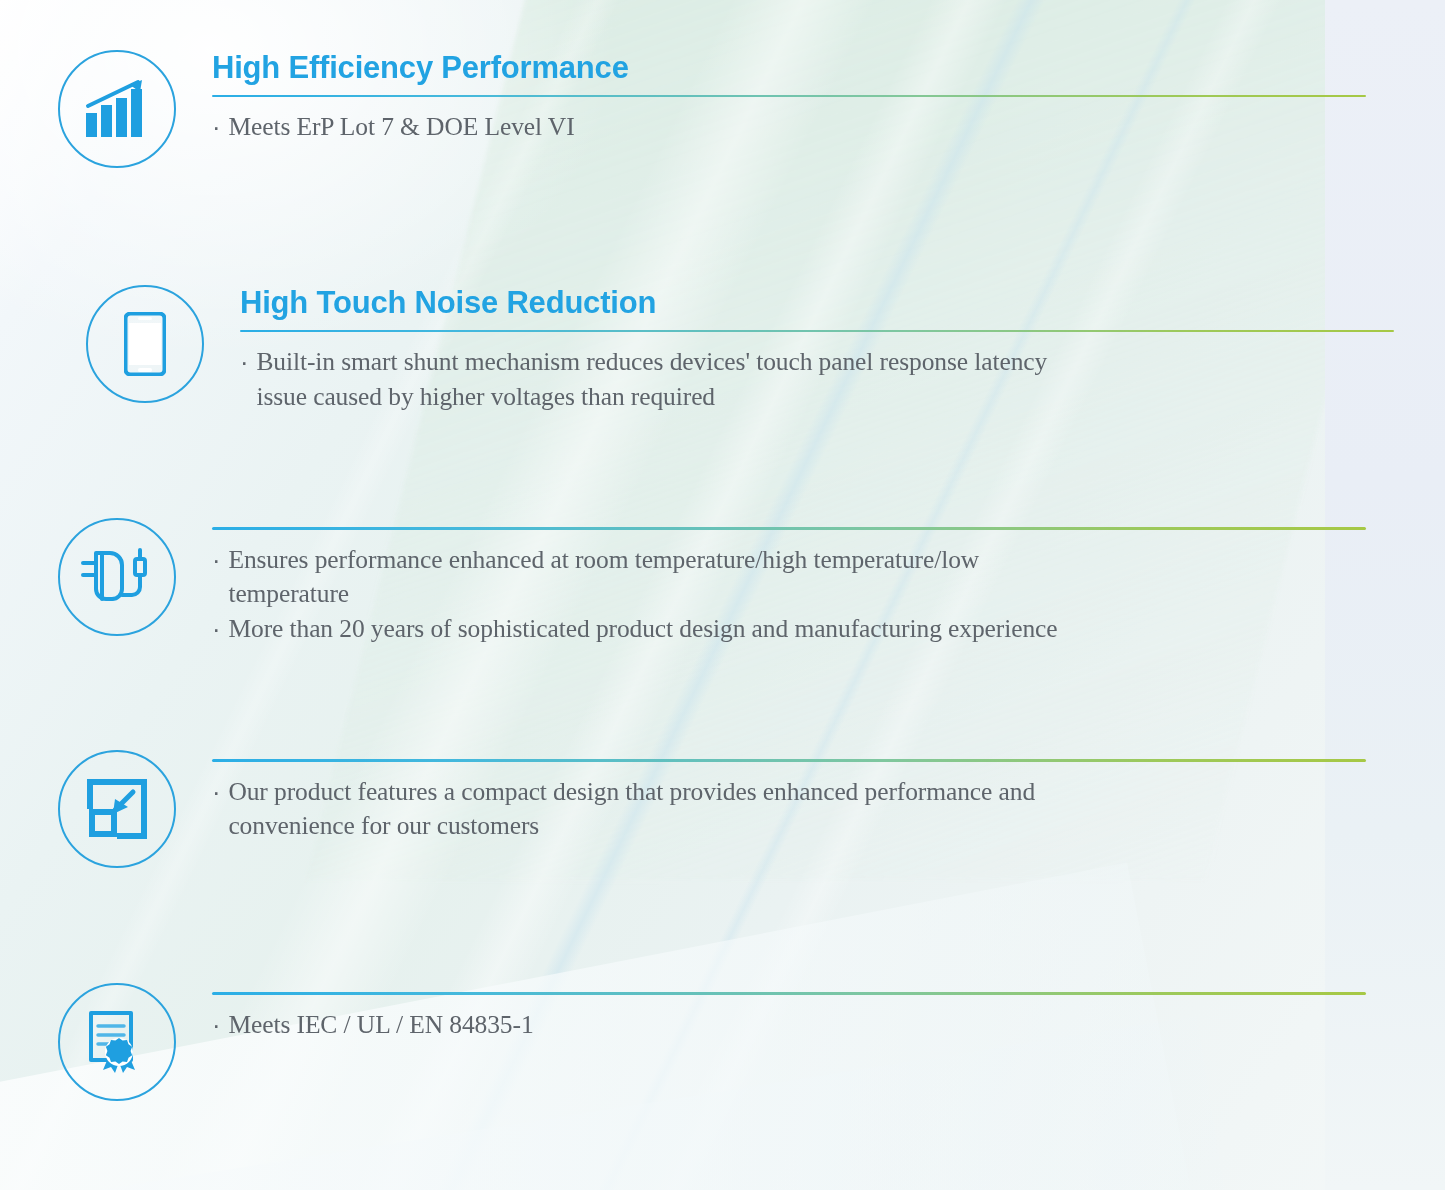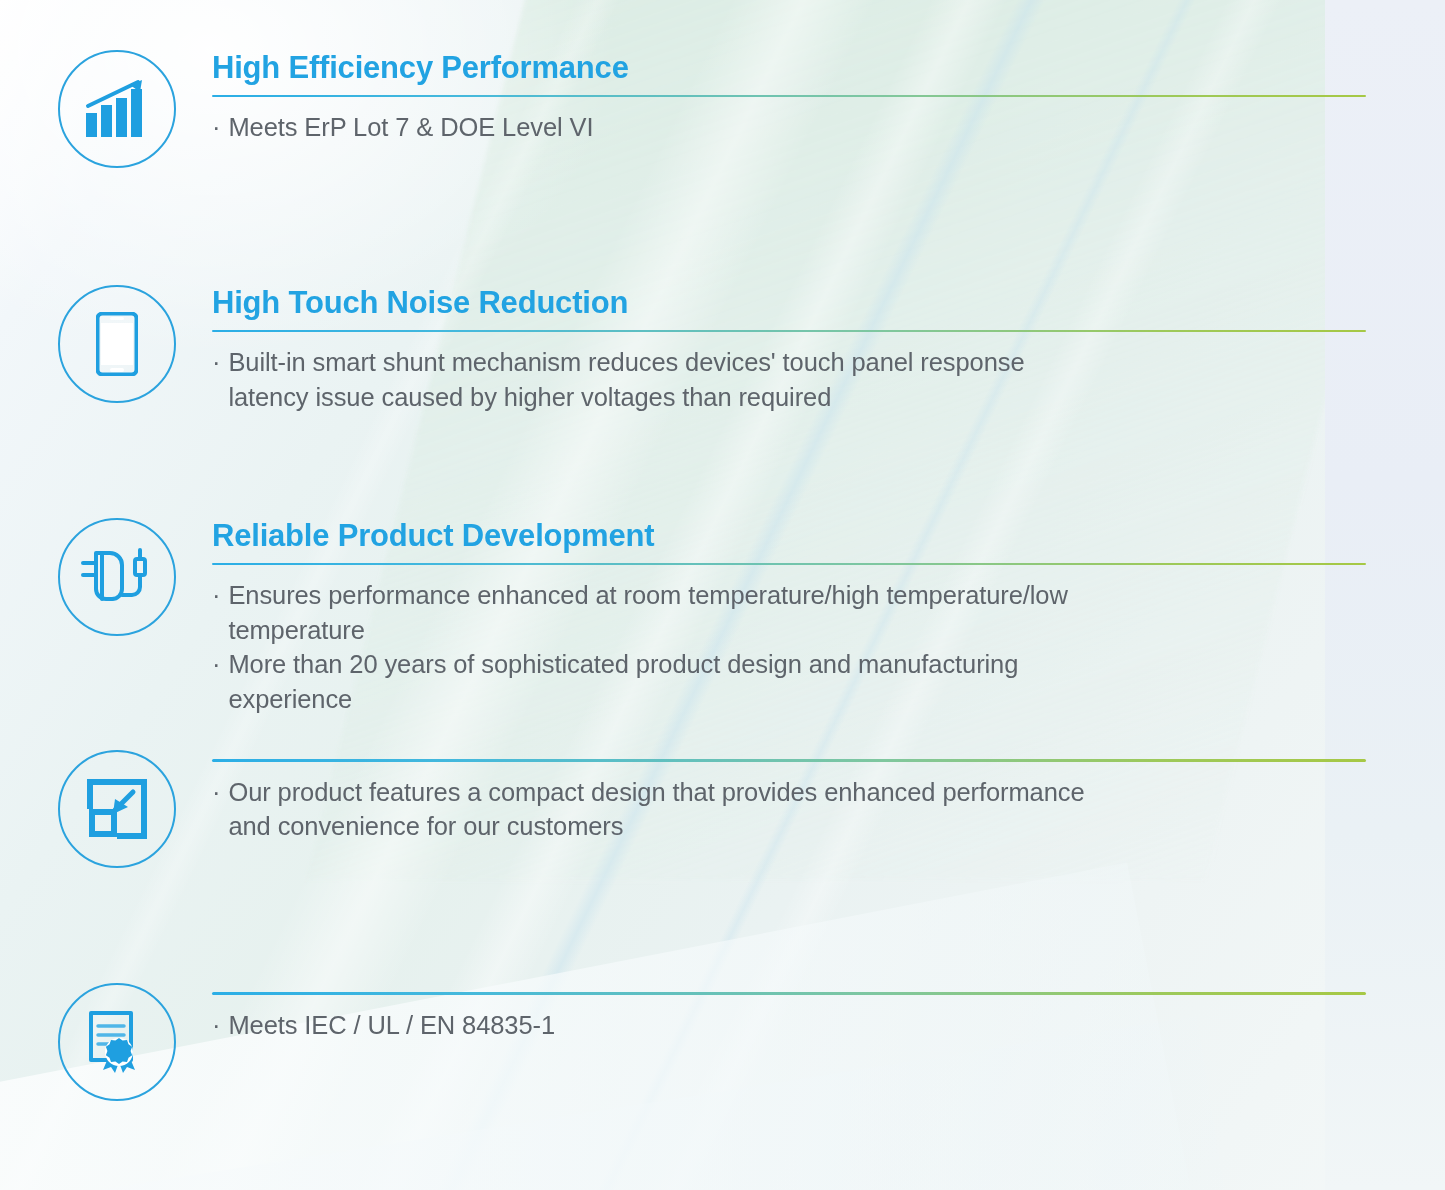--- a/index.html
+++ b/index.html
@@ -166,21 +166,21 @@
   }
   .feat-line + .feat-line{ margin-top:0px; }
 
   .bullet-dot{
     flex:0 0 auto;
     color:#5E646B;
     margin-right:8px;
     font-size:25.5px;
     line-height:1.36;
   }
-  .line-text{ flex:1 1 auto; }
+  .line-text{ flex:1 1 auto;font-family:Liberation Serif, serif; }
 </style>
 </head>
 <body>
 
 <div id="page">
 
   <div class="bg-green-wash"></div>
   <div class="bg-right-col"></div>
   <div class="streak s4"></div>
   <div class="streak s1"></div>
@@ -216,21 +216,21 @@
         <div class="feat-rule"></div>
         <div class="feat-lines">
           <div class="feat-line">
             <span class="bullet-dot">·</span>
             <span class="line-text">Meets ErP Lot 7 &amp; DOE Level VI</span>
           </div>
         </div>
       </div>
     </div>
 
-    <div class="feature" style="top:285px;">
+    <div class="feature" style="top:285px;padding-left:28px;">
       <div class="icon-wrap">
         <div class="icon-circle">
           <svg width="42" height="64" viewBox="0 0 42 64">
             <rect x="1.5" y="1.5" width="39" height="61" rx="5" ry="5" fill="none" stroke="#1F9FE0" stroke-width="4"></rect>
             <rect x="5" y="11" width="32" height="42" fill="#ffffff"></rect>
             <rect x="14" y="5" width="14" height="3" rx="1.5" fill="#ffffff" opacity=".9"></rect>
             <rect x="14" y="56" width="14" height="4" rx="2" fill="#ffffff"></rect>
           </svg>
         </div>
       </div>
@@ -257,21 +257,20 @@
               <path d="M3 30 H14"></path>
               <path d="M32 54 V54"></path>
               <path d="M42 50 H52 a8 8 0 0 0 8 -8 V30"></path>
               <rect x="55" y="14" width="10" height="16" rx="2"></rect>
               <path d="M60 14 V5"></path>
             </g>
           </svg>
         </div>
       </div>
       <div class="feat-body">
-        <div class="feat-title">Reliable Product Development</div>
         <div class="feat-rule"></div>
         <div class="feat-lines">
           <div class="feat-line">
             <span class="bullet-dot">·</span>
             <span class="line-text">Ensures performance enhanced at room temperature/high temperature/low temperature</span>
           </div>
           <div class="feat-line">
             <span class="bullet-dot">·</span>
             <span class="line-text">More than 20 years of sophisticated product  design and manufacturing experience</span>
           </div>

